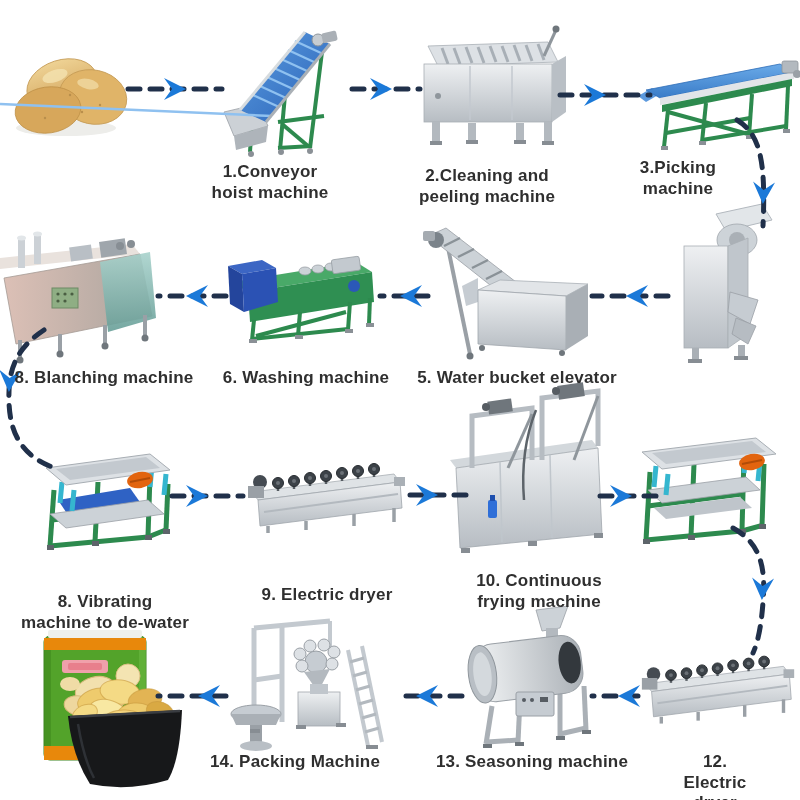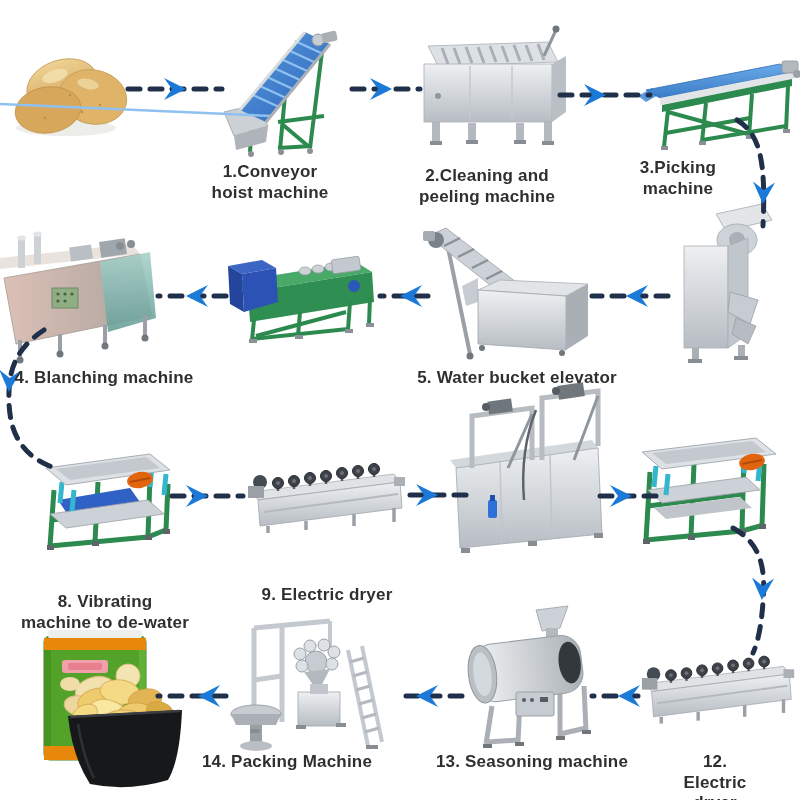--- a/index.html
+++ b/index.html
@@ -532,21 +532,24 @@
     <use href="#ah" transform="translate(200,696) rotate(180)"></use>
   </g>
 </svg>
 
   <div class="lbl" style="left:270px; top:162px;">1.Conveyor
 hoist machine</div>
   <div class="lbl" style="left:487px; top:166px;">2.Cleaning and
 peeling machine</div>
   <div class="lbl" style="left:678px; top:158px;">3.Picking machine</div>
   <div class="lbl" style="left:517px; top:368px;text-align:center;">5. Water bucket elevator</div>
-  <div class="lbl" style="left:104px; top:368px;">4. Blanching machine</div>
+  <div class="lbl" style="left:306px; top:368px;">6. Washing machine</div>
+  <div class="lbl" style="left:104px; top:368px;">8. Blanching machine</div>
   <div class="lbl" style="left:105px; top:592px;">8. Vibrating
 machine to de-water</div>
   <div class="lbl" style="left:327px; top:573px;margin-top:12px;">9. Electric dryer</div>
+  <div class="lbl" style="left:539px; top:571px;">10. Continuous
+frying machine</div>
   <div class="lbl" style="left:715px; top:752px;">12. Electric dryer</div>
   <div class="lbl" style="left:532px; top:752px;">13. Seasoning machine</div>
-  <div class="lbl" style="left:287px; top:752px;">14. Packing Machine</div>
+  <div class="lbl" style="left:295px; top:752px;">14. Packing Machine</div>
 
 </div>
 
 </body></html>

